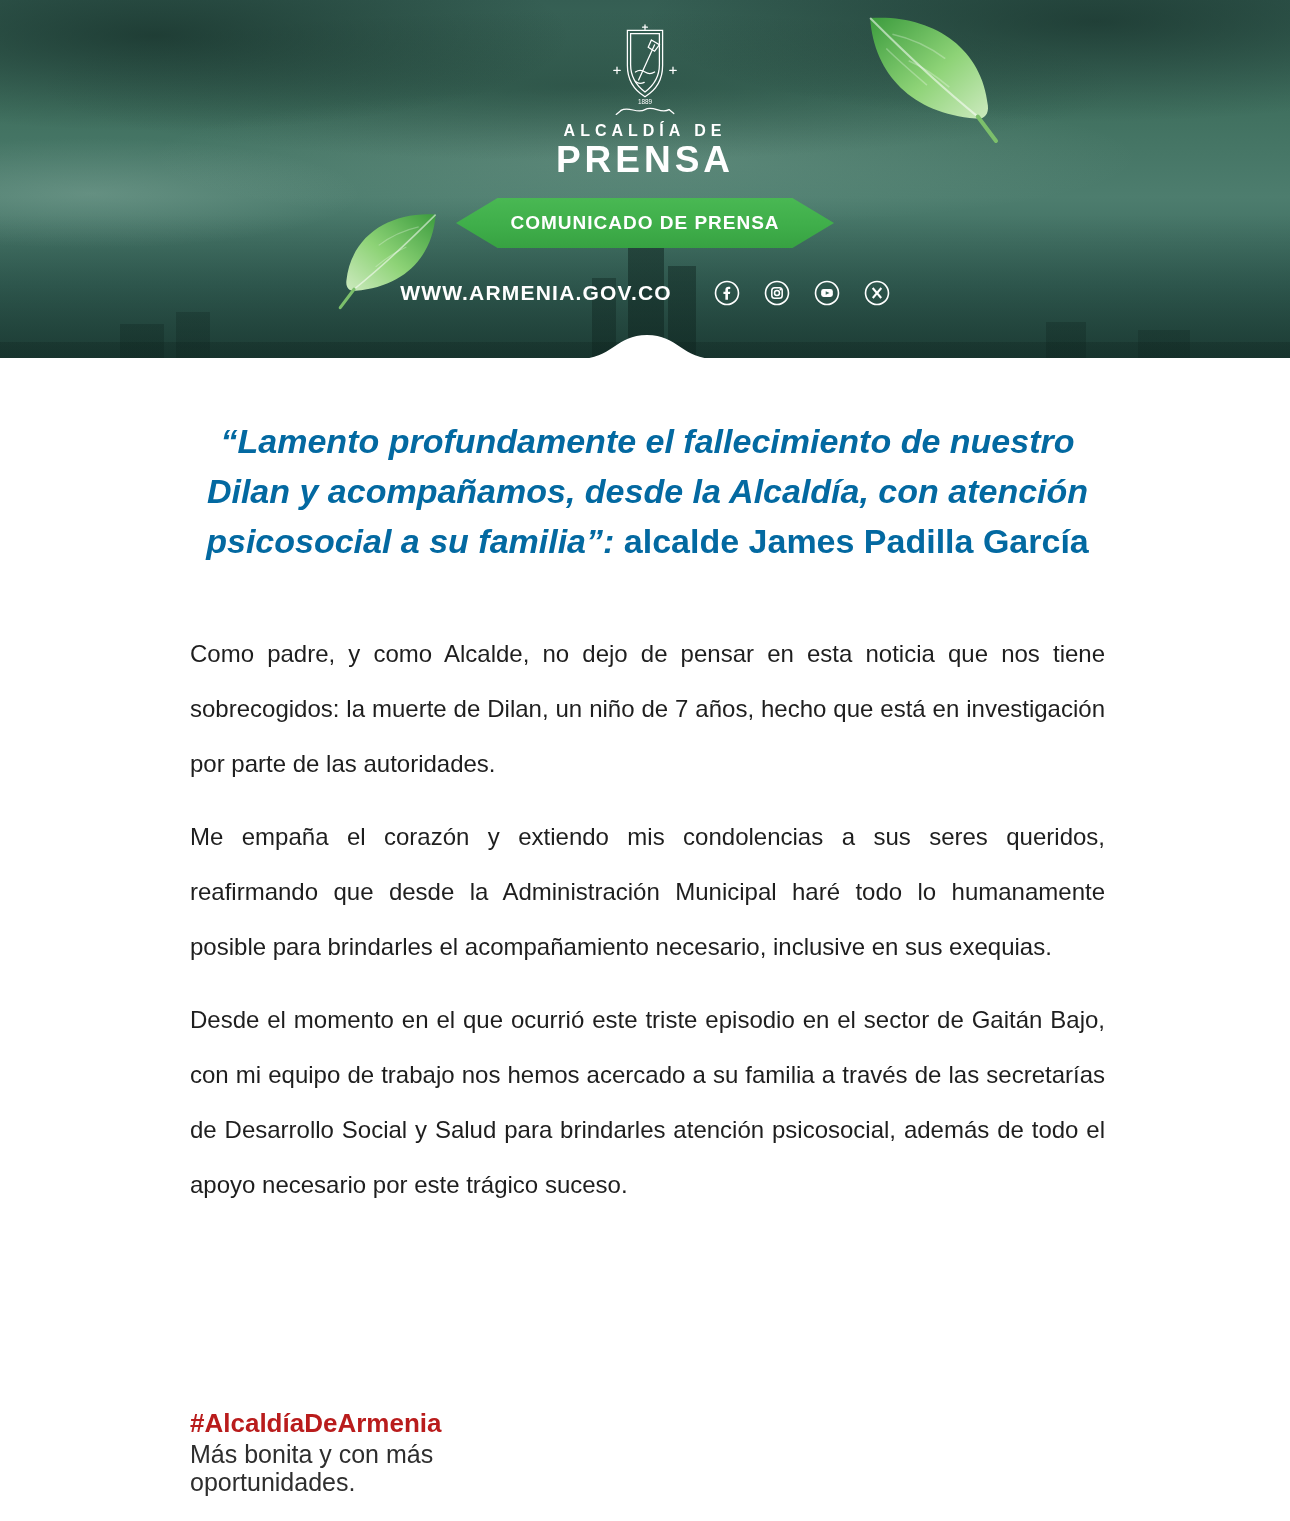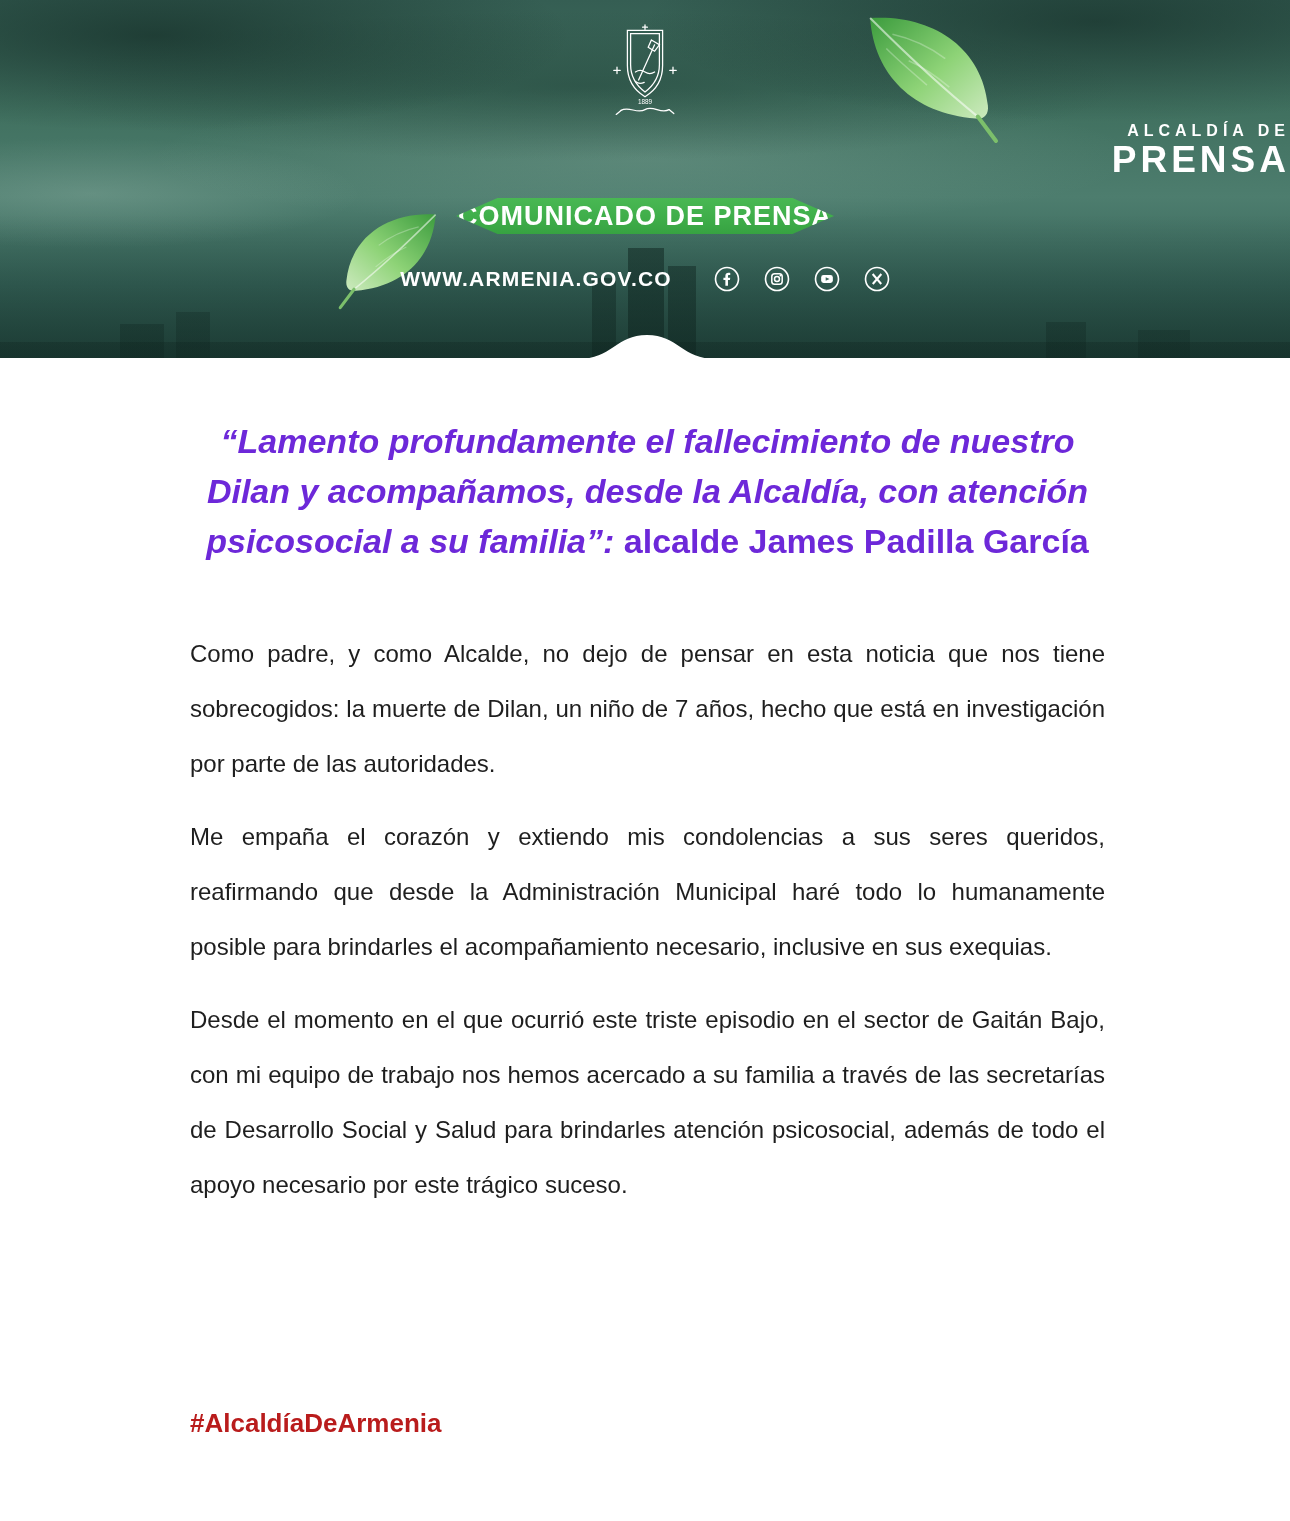--- a/index.html
+++ b/index.html
@@ -11,21 +11,21 @@
     overflow: hidden;
     font-family: "Liberation Sans", sans-serif;
   }
 
   
   .hero {
     position: relative;
     width: 100%;
     height: 358px;
     color: #ffffff;
-    text-align: right;
+    text-align: center;
     background:
       radial-gradient(46% 38% at 12% 10%, rgba(14,36,31,.60), transparent 70%),
       radial-gradient(50% 40% at 85% 6%,  rgba(14,36,31,.55), transparent 70%),
       radial-gradient(60% 30% at 45% 24%, rgba(20,46,40,.35), transparent 70%),
       radial-gradient(55% 28% at 50% 44%, rgba(196,219,209,.16), transparent 70%),
       radial-gradient(30% 22% at 7% 54%,  rgba(196,219,209,.20), transparent 70%),
       linear-gradient(180deg, rgba(0,0,0,0) 60%, rgba(10,30,26,.45) 100%),
       linear-gradient(180deg, #355e53 0%, #40705f 30%, #4d7d6e 55%, #37655a 80%, #2b544a 100%);
   }
   
@@ -54,25 +54,25 @@
     margin-top: 2px;
     font-size: 16px; font-weight: 700; letter-spacing: 5px;
   }
   .logo-main {
     margin-top: 2px;
     font-size: 37px; font-weight: 700; letter-spacing: 4px; line-height: 36px;
   }
 
   .press-banner {
     margin: 20px auto 12px;
-    width: 378px; height: 36px;
+    width: 378px; height: 50px;
     display: flex; align-items: center; justify-content: center;
     background: linear-gradient(180deg, #49b853 0%, #3fae4a 55%, #37a242 100%);
     clip-path: polygon(0% 50%, 11% 0%, 89% 0%, 100% 50%, 89% 100%, 11% 100%);
-    font-size: 27px; font-weight: 700; letter-spacing: 1px;
+    font-size: 19px; font-weight: 700; letter-spacing: 1px;
   }
 
   .site-row {
     margin-top: 32px;
     display: flex; align-items: center; justify-content: center; gap: 42px;
   }
   .site-url { font-size: 21px; font-weight: 700; letter-spacing: 1.2px; }
   .social-icons { display: flex; align-items: center; gap: 24px; }
   .social-icons svg { display: block; }
 
@@ -90,21 +90,21 @@
   .article {
     padding: 58px 185px 0 190px;
     color: #1c1c1c;
   }
   .headline {
     margin: 0;
     text-align: center;
     font-size: 34px;
     line-height: 50px;
     font-weight: 700;
-    color: #6d28d9;
+    color: #0369a1;
   }
   .headline .quote { font-style: italic; }
   .headline .attrib { font-style: normal; }
 
   .article-body { margin-top: 60px; }
   .article-body p {
     margin: 0 0 18px 0;
     font-size: 24px;
     line-height: 55px;
     text-align: justify;
@@ -222,15 +222,19 @@
 
     <div class="article-body">
       <p>Como padre, y como Alcalde, no dejo de pensar en esta noticia que nos tiene sobrecogidos: la muerte de Dilan, un niño de 7 años, hecho que está en investigación por parte de las autoridades.</p>
       <p>Me empaña el corazón y extiendo mis condolencias a sus seres queridos, reafirmando que desde la Administración Municipal haré todo lo humanamente posible para brindarles el acompañamiento necesario, inclusive en sus exequias.</p>
       <p>Desde el momento en el que ocurrió este triste episodio en el sector de Gaitán Bajo, con mi equipo de trabajo nos hemos acercado a su familia a través de las secretarías de Desarrollo Social y Salud para brindarles atención psicosocial, además de todo el apoyo necesario por este trágico suceso.</p>
     </div>
   </main>
 
   <footer class="footer">
     <div class="hashtag">#AlcaldíaDeArmenia</div>
+    <div class="slogan">
+      <div>Más bonita y con más</div>
+      <div>oportunidades.</div>
+    </div>
   </footer>
 
 </div>
 
 </body></html>

